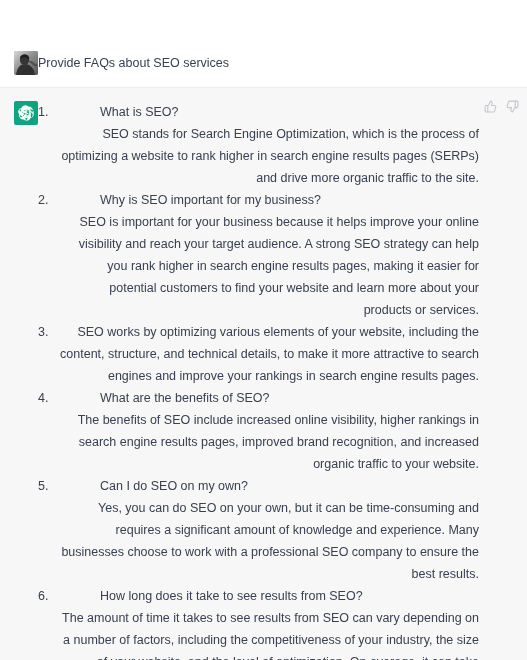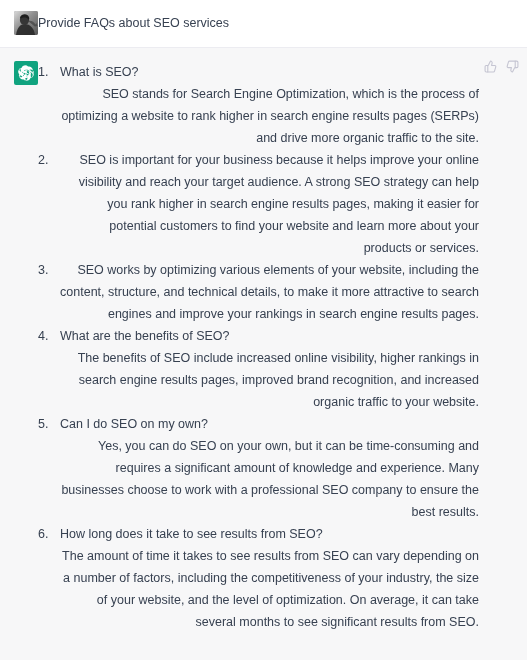--- a/index.html
+++ b/index.html
@@ -29,20 +29,21 @@
   .msg {
     display: flex;
     width: 100%;
     position: relative;
   }
 
   .msg-user {
     background: #ffffff;
     padding: 10px 0 12px 0;
     border-bottom: 1px solid #ececf1;
+    margin-top: 40px;
   }
 
   .msg-assistant {
     background: #f7f7f8;
     padding: 12px 0 14px 0;
     flex: 1 1 auto;
   }
 
   .avatar-col {
     width: 38px;
@@ -114,20 +115,21 @@
     text-align: left;
     font-size: 12.5px;
     line-height: 22px;
     color: #374151;
   }
 
   .faq-q {
     font-size: 12.5px;
     line-height: 22px;
     color: #374151;
+    margin-left: 40px;
   }
 
   .faq-a {
     font-size: 12.5px;
     line-height: 22px;
     color: #374151;
     text-align: right;
   }
 
   
@@ -209,20 +211,21 @@
 
     <div class="content-col">
       <ol class="faq-list">
 
         <li>
           <div class="faq-q">What is SEO?</div>
           <div class="faq-a">SEO stands for Search Engine Optimization, which is the process of optimizing a website to rank higher in search engine results pages (SERPs) and drive more organic traffic to the site.</div>
         </li>
 
         <li>
+          <div class="faq-q">Why is SEO important for my business?</div>
           <div class="faq-a">SEO is important for your business because it helps improve your online visibility and reach your target audience. A strong SEO strategy can help you rank higher in search engine results pages, making it easier for potential customers to find your website and learn more about your products or services.</div>
         </li>
 
         <li>
           <div class="faq-a">SEO works by optimizing various elements of your website, including the content, structure, and technical details, to make it more attractive to search engines and improve your rankings in search engine results pages.</div>
         </li>
 
         <li>
           <div class="faq-q">What are the benefits of SEO?</div>
           <div class="faq-a">The benefits of SEO include increased online visibility, higher rankings in search engine results pages, improved brand recognition, and increased organic traffic to your website.</div>

